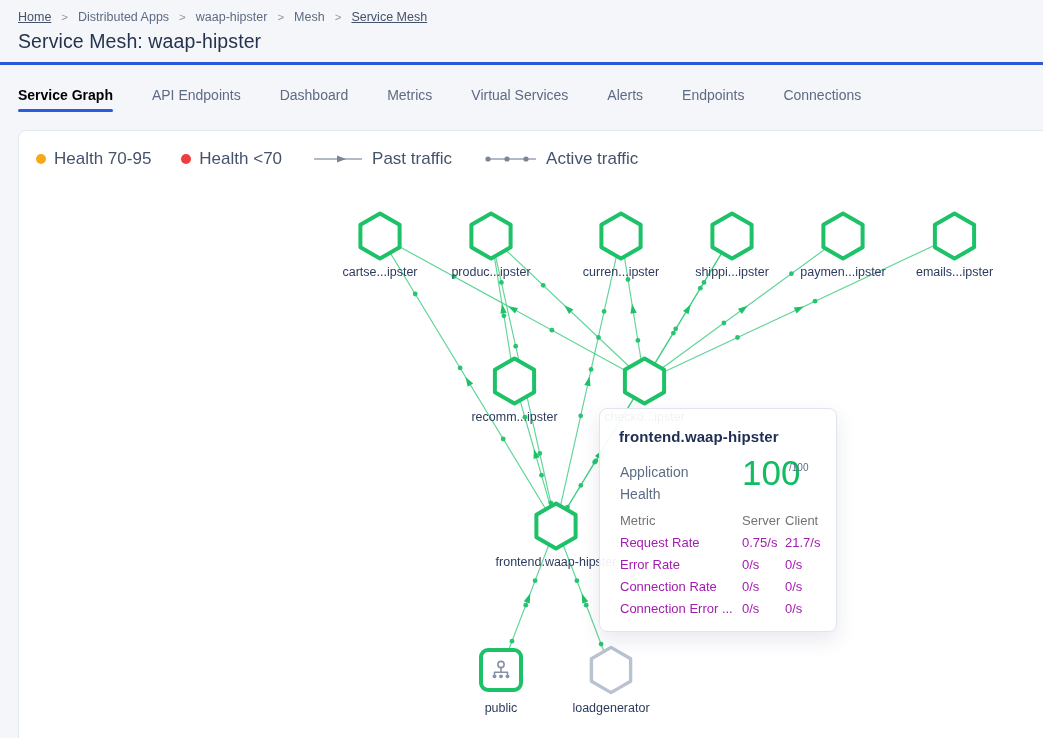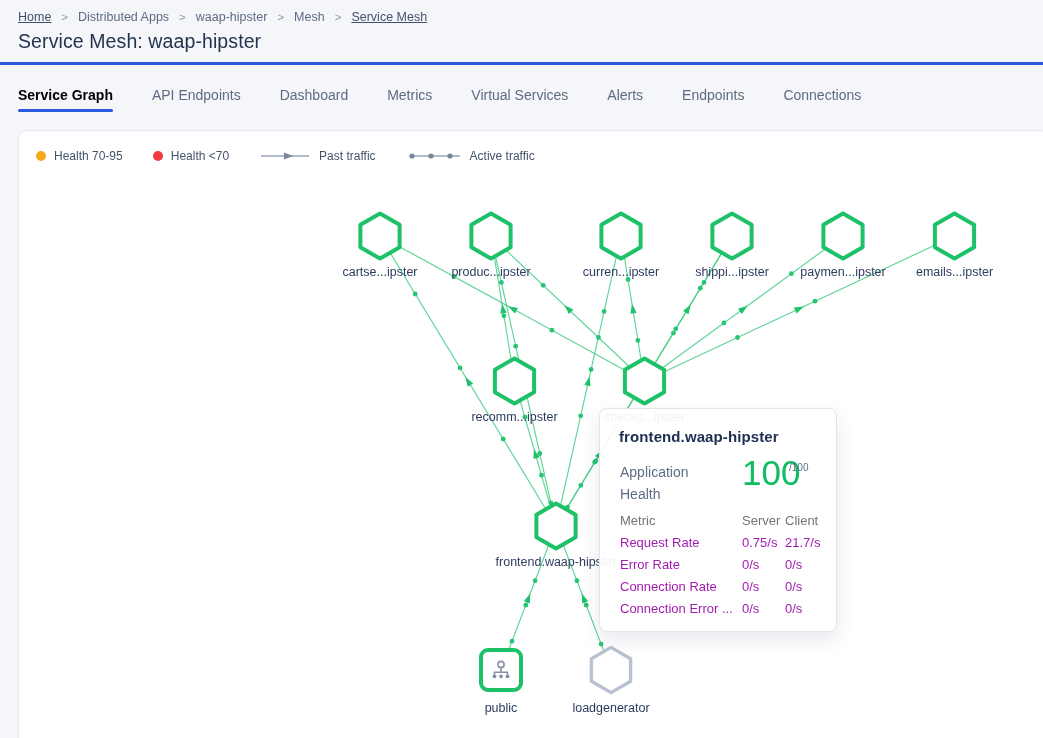--- a/index.html
+++ b/index.html
@@ -6,21 +6,21 @@
 .crumbs{position:absolute;left:18px;top:10px;font-size:12.5px;color:#5d6b83;white-space:nowrap}
 .crumbs .sep{color:#8c96a8;margin:0 10px;font-size:11.5px}
 .crumbs .u{text-decoration:underline;color:#44526b}
 .title{position:absolute;left:18px;top:30px;font-size:19.5px;color:#24344f;letter-spacing:0.1px}
 .blueline{position:absolute;left:0;top:62px;width:1043px;height:3px;background:#2e56d8}
 .tabs{position:absolute;left:18px;top:87px;font-size:14px;color:#5d6b83;white-space:nowrap}
 .tabs span{margin-right:39px}
 .tabs .active{color:#000000;font-weight:bold;position:relative}
 .tabs .active::after{content:"";position:absolute;left:0;right:0;bottom:-9px;height:3px;background:#2b5ce0;border-radius:2px}
 .card{position:absolute;left:18px;top:130px;width:1030px;height:615px;background:#ffffff;border:1px solid #e3e8f1;border-radius:8px 8px 0 0}
-.legend{position:absolute;left:36px;top:149px;font-size:12px;color:#44536b;display:flex;align-items:center}
+.legend{position:absolute;left:36px;top:149px;font-size:17px;color:#44536b;display:flex;align-items:center}
 .dot{display:inline-block;width:10px;height:10px;border-radius:50%;margin-right:8px}
 .leg-item{display:flex;align-items:center}
 .tooltip{position:absolute;left:599px;top:408px;width:238px;height:224px;background:rgba(255,255,255,0.93);border:1px solid #dfe4ef;border-radius:8px;box-shadow:0 8px 20px rgba(25,39,80,0.10)}
 .tt-title{position:absolute;left:20px;top:428px;font-size:15px;font-weight:bold;color:#1e2d52;letter-spacing:0.1px}
 .tt-apph{position:absolute;left:620px;top:461px;font-size:14px;color:#5e6d87;line-height:22px}
 .tt-100{position:absolute;left:742px;top:453px;font-size:35px;font-weight:normal;color:#10bd61}
 .tt-p100{position:absolute;left:789px;top:462px;font-size:10px;color:#5e6d87}
 .tt-row{position:absolute;left:620px;font-size:13px;color:#a21caf;width:230px;white-space:nowrap}
 .tt-row .c1{display:inline-block;width:122px}
 .tt-row .c2{display:inline-block;width:43px}

